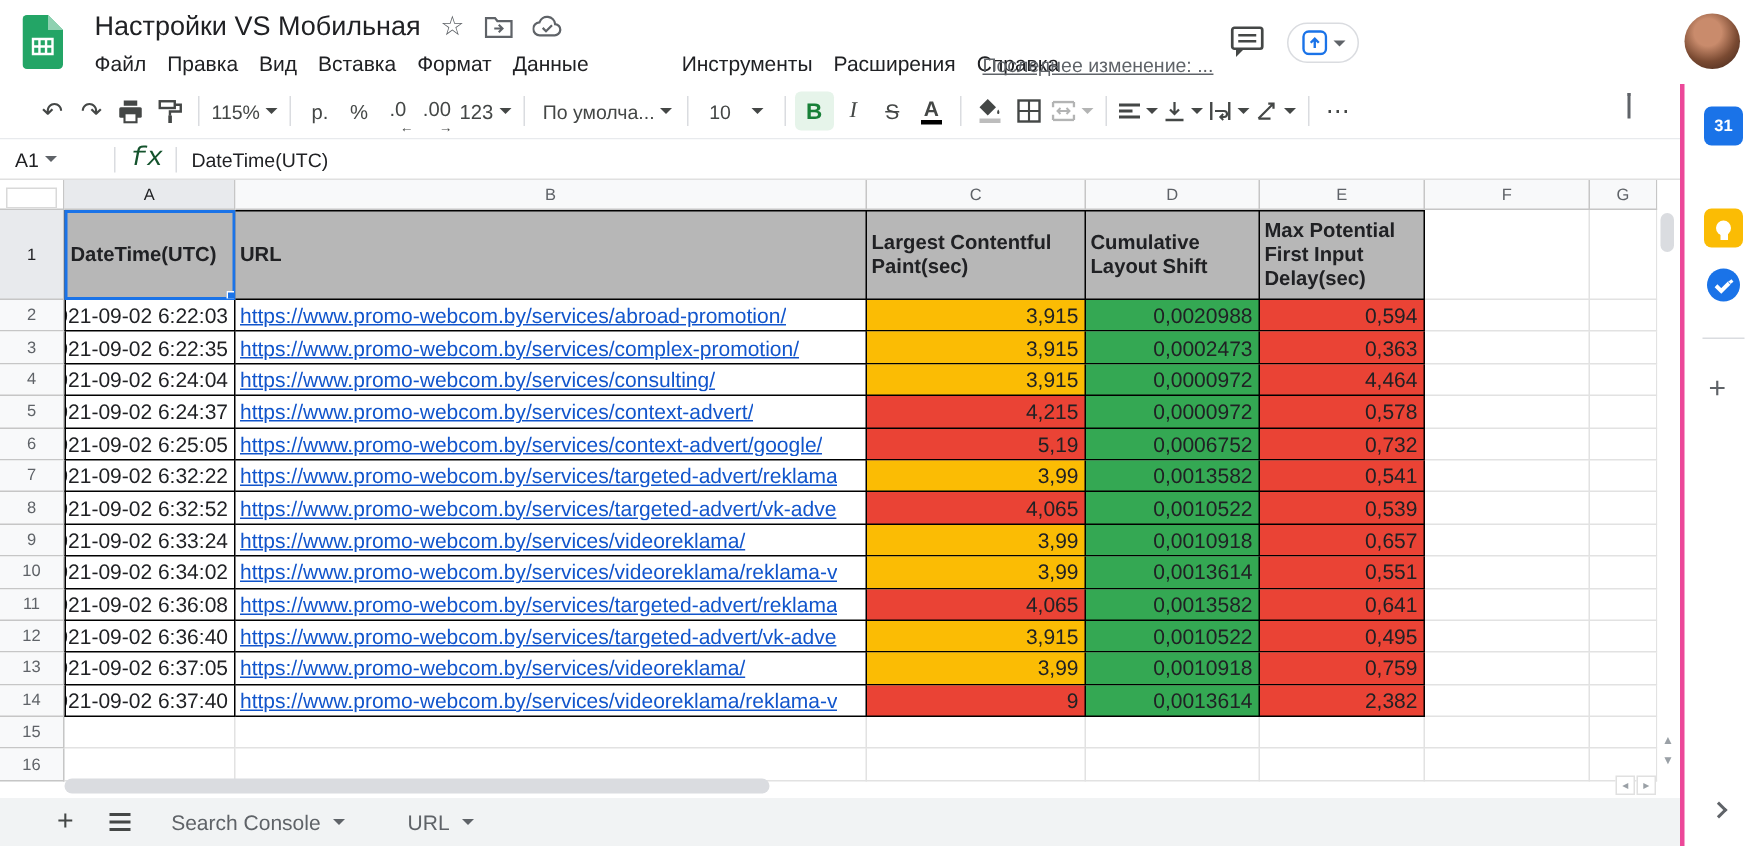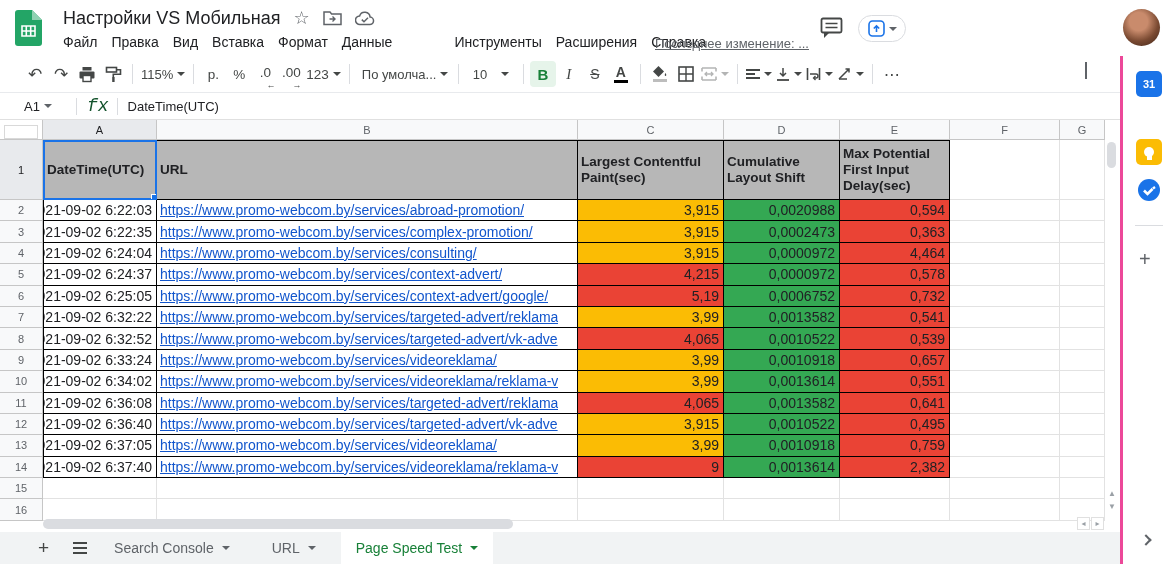--- a/index.html
+++ b/index.html
@@ -46,21 +46,21 @@
   .col-ic{display:flex;flex-direction:column;align-items:center;line-height:1}
   .align-ic{display:flex;flex-direction:column;gap:2px}
   .align-ic i{display:block;height:2px;background:#444746}
   .chev-up{width:9px;height:9px;border-left:2px solid #5f6368;border-top:2px solid #5f6368;
            transform:rotate(45deg);margin-top:4px}
   .tb-collapse{position:absolute;left:1085px;top:8px}
 
   
   .fbar{position:absolute;left:0;top:93px;width:1120px;height:27px;background:#fff;border-bottom:1px solid #e0e0e0;
         display:flex;align-items:center;font-size:13px}
-  .name-box{width:66px;padding-left:10px;display:flex;align-items:center;justify-content:center;color:#202124}
+  .name-box{width:66px;padding-left:10px;display:flex;align-items:center;justify-content:flex-start;color:#202124}
   .fdiv{width:1px;height:17px;background:#dadce0;margin:0 10px}
   .fx{font-style:italic;font-family:Liberation Mono, monospace;color:#14532d;font-size:18px}
   .fvalue{color:#202124;margin-left:2px}
 
   
   .grid{position:absolute;left:0;top:120px;width:1105px;height:412px;overflow:hidden;background:#fff}
   .gr{display:flex;width:1105px}
   .cell{flex:none;height:100%;overflow:hidden;white-space:nowrap;font-size:14px;position:relative}
   .c-rh{width:43px}.c-a{width:114px}.c-b{width:421px}.c-c{width:146px}.c-d{width:116px}.c-e{width:110px}
   .c-f{width:110px}.c-g{width:45px}
@@ -527,24 +527,20 @@
       </span>
     <span style="display:flex;height:100%">
         <div class="tab">
           <span>Search Console</span>
           <span class="car"></span>
         </div>
         <div class="tab">
           <span>URL</span>
           <span class="car"></span>
         </div>
-        <div class="tab active">
-          <span>Page Speed Test</span>
-          <span class="car"></span>
-        </div>
       </span>
   </div>
 
   <div class="side">
     <div class="side-ic cal">31</div>
     <div class="side-ic keep">
         <span class="bulb"></span>
       </div>
     <div class="side-ic tasks">
       <svg width="26" height="26" viewBox="0 0 26 26">

